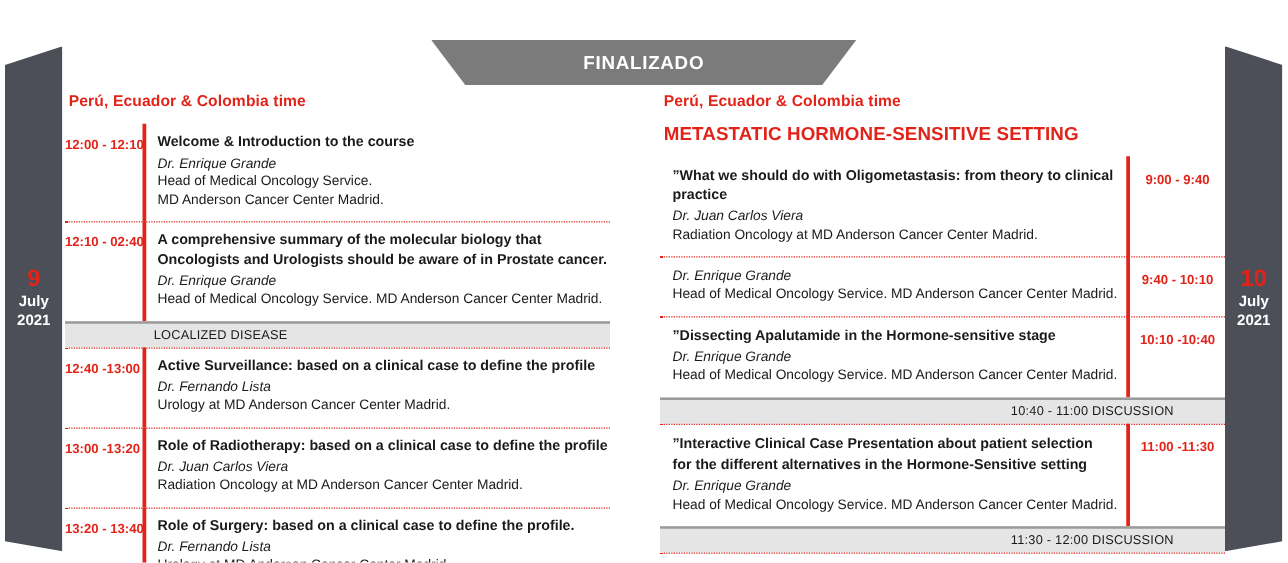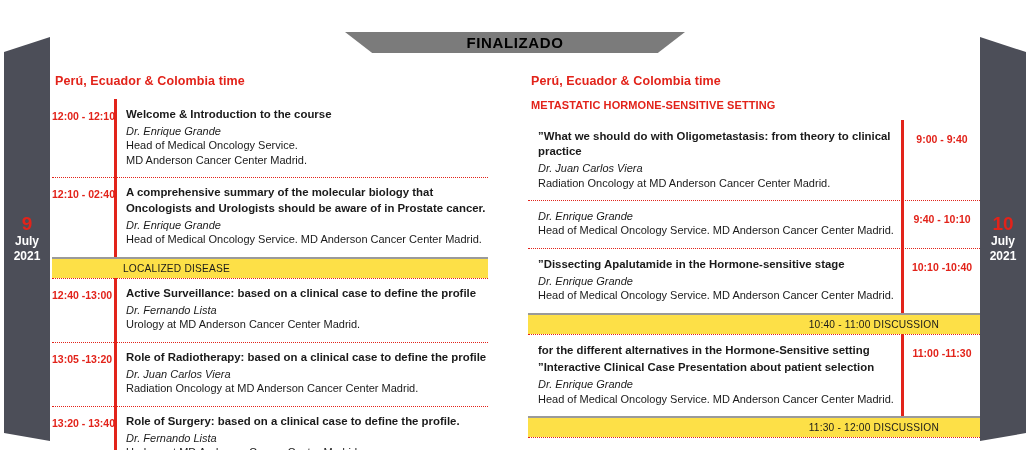--- a/index.html
+++ b/index.html
@@ -1,62 +1,62 @@
 <!DOCTYPE html>
 <html><head>
 <meta charset="utf-8">
 <style>
   html,body{margin:0;padding:0;background:#ffffff;}
   body{width:1030px;height:450px;position:relative;overflow:hidden;
        font-family:"Liberation Sans","DejaVu Sans",sans-serif;color:#1a1a1a;}
 
   
-  .banner{position:absolute;left:345px;top:32px;width:340px;height:21px;
-          background:#7b7b7b;color:#000000;
+  .banner{position:absolute;left:345px;top:32px;width:340px;height:36px;
+          background:#7b7b7b;color:#ffffff;
           clip-path:polygon(0 0,100% 0,92% 100%,8% 100%);
           display:flex;align-items:center;justify-content:center;}
   .banner span{font-size:15px;font-weight:bold;letter-spacing:.6px;}
 
   
   .daypanel{position:absolute;top:37px;width:46px;height:404px;background:#4c4e58;
             display:flex;flex-direction:column;align-items:center;justify-content:center;}
   .daypanel.left{left:4px;clip-path:polygon(0 15px,100% 0,100% 100%,0 calc(100% - 8px));}
   .daypanel.right{right:4px;clip-path:polygon(0 0,100% 15px,100% calc(100% - 8px),0 100%);text-align:center;}
   .daypanel .dnum{font-size:19px;font-weight:bold;color:#e2231a;line-height:1.05;}
   .daypanel .dmon{font-size:12px;font-weight:bold;color:#ffffff;line-height:1.25;}
   .daypanel .dyr{font-size:12px;font-weight:bold;color:#ffffff;line-height:1.25;}
 
   
   .col{position:absolute;top:74px;}
   .col-left{left:52px;width:436px;}
   .col-right{left:528px;width:452px;}
 
   .tzhead{color:#e2231a;font-size:12.5px;font-weight:bold;margin:0 0 11px 3px;letter-spacing:.1px;}
-  .sectionhead{color:#e2231a;font-size:11px;font-weight:bold;margin:0 0 9px 3px;letter-spacing:.1px;}
+  .sectionhead{color:#e2231a;font-size:15px;font-weight:bold;margin:0 0 9px 3px;letter-spacing:.1px;}
 
   
   .row{display:flex;position:relative;}
   .row.dotted-top::before{content:"";position:absolute;left:0;right:0;top:0;
        border-top:1.6px dotted #e2231a;}
 
   .timecell{width:62px;flex:0 0 62px;color:#e2231a;font-size:10.5px;font-weight:bold;
             text-align:right;padding:11px 7px 0 0;white-space:nowrap;box-sizing:border-box;}
   .bar{flex:0 0 3px;width:3px;background:#e2231a;}
   .body{flex:1;padding:8px 0 10px 9px;box-sizing:border-box;}
 
   .row-r .timecell-r{width:76px;flex:0 0 76px;color:#e2231a;font-size:10.5px;font-weight:bold;
             text-align:center;padding:13px 0 0 0;white-space:nowrap;box-sizing:border-box;}
   .row-r .body-r{flex:1;padding:9px 10px 10px 10px;box-sizing:border-box;}
 
   .ttl{font-size:11.4px;font-weight:bold;line-height:1.33;margin:0 0 2px 0;}
   .spk{font-size:11px;font-style:italic;line-height:1.3;margin:0;}
   .aff{font-size:11px;line-height:1.32;margin:0;}
 
   
-  .band{background:#fde047;border-top:2.5px solid #9a9a9a;position:relative;
+  .band{background:#e5e5e5;border-top:2.5px solid #9a9a9a;position:relative;
         height:21px;display:flex;align-items:center;box-sizing:border-box;}
   .band.dotted-bottom::after{content:"";position:absolute;left:0;right:0;bottom:-1px;
         border-bottom:1.6px dotted #e2231a;}
   .band .btxt{font-size:10.2px;letter-spacing:.2px;color:#1a1a1a;}
   .band-left .btxt{margin-left:71px;}
   .band-right{justify-content:flex-end;}
   .band-right .btxt{margin-right:41px;}
 
   
   .col-right .railwrap{position:relative;}
@@ -113,21 +113,21 @@
     <div class="timecell">12:40 -13:00</div>
     <div class="bar"></div>
     <div class="body">
       <p class="ttl">Active Surveillance: based on a clinical case to define the profile</p>
       <p class="spk">Dr. Fernando Lista</p>
       <p class="aff">Urology at MD Anderson Cancer Center Madrid.</p>
     </div>
   </div>
 
   <div class="row dotted-top">
-    <div class="timecell">13:05 -13:20</div>
+    <div class="timecell">13:00 -13:20</div>
     <div class="bar"></div>
     <div class="body">
       <p class="ttl">Role of Radiotherapy: based on a clinical case to define the profile</p>
       <p class="spk">Dr. Juan Carlos Viera</p>
       <p class="aff">Radiation Oncology at MD Anderson Cancer Center Madrid.</p>
     </div>
   </div>
 
   <div class="row dotted-top">
     <div class="timecell">13:20 - 13:40</div>
@@ -175,22 +175,22 @@
   </div>
 
   <div class="band band-right dotted-bottom">
     <span class="btxt">10:40  - 11:00  DISCUSSION</span>
   </div>
 
   <div class="railwrap">
     <div class="rail"></div>
     <div class="row row-r">
       <div class="body-r">
+        <p class="ttl">”Interactive Clinical Case Presentation about patient selection</p>
         <p class="ttl">for the different alternatives in the Hormone-Sensitive setting</p>
-        <p class="ttl">”Interactive Clinical Case Presentation about patient selection</p>
         <p class="spk">Dr. Enrique Grande</p>
         <p class="aff">Head of Medical Oncology Service. MD Anderson Cancer Center Madrid.</p>
       </div>
       <div class="timecell-r">11:00 -11:30</div>
     </div>
   </div>
 
   <div class="band band-right dotted-bottom">
     <span class="btxt">11:30  - 12:00  DISCUSSION</span>
   </div>

